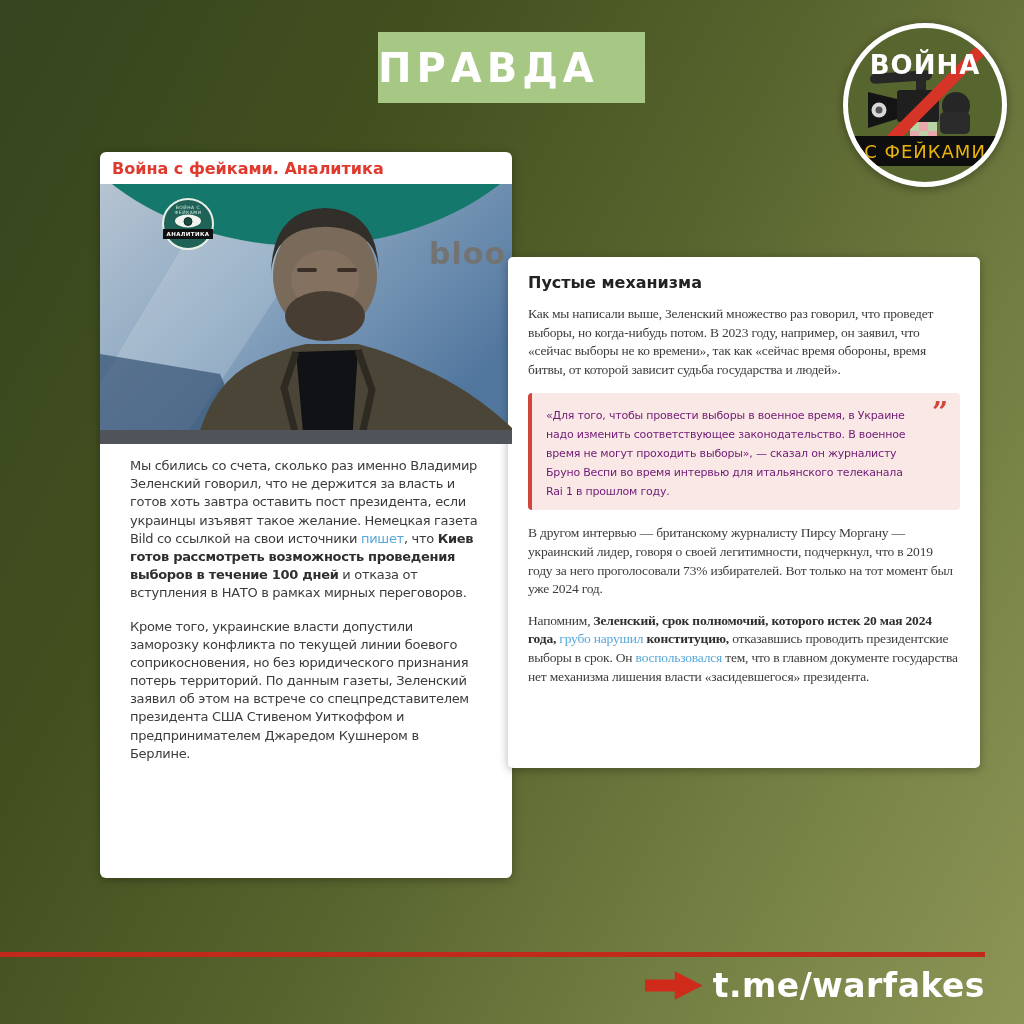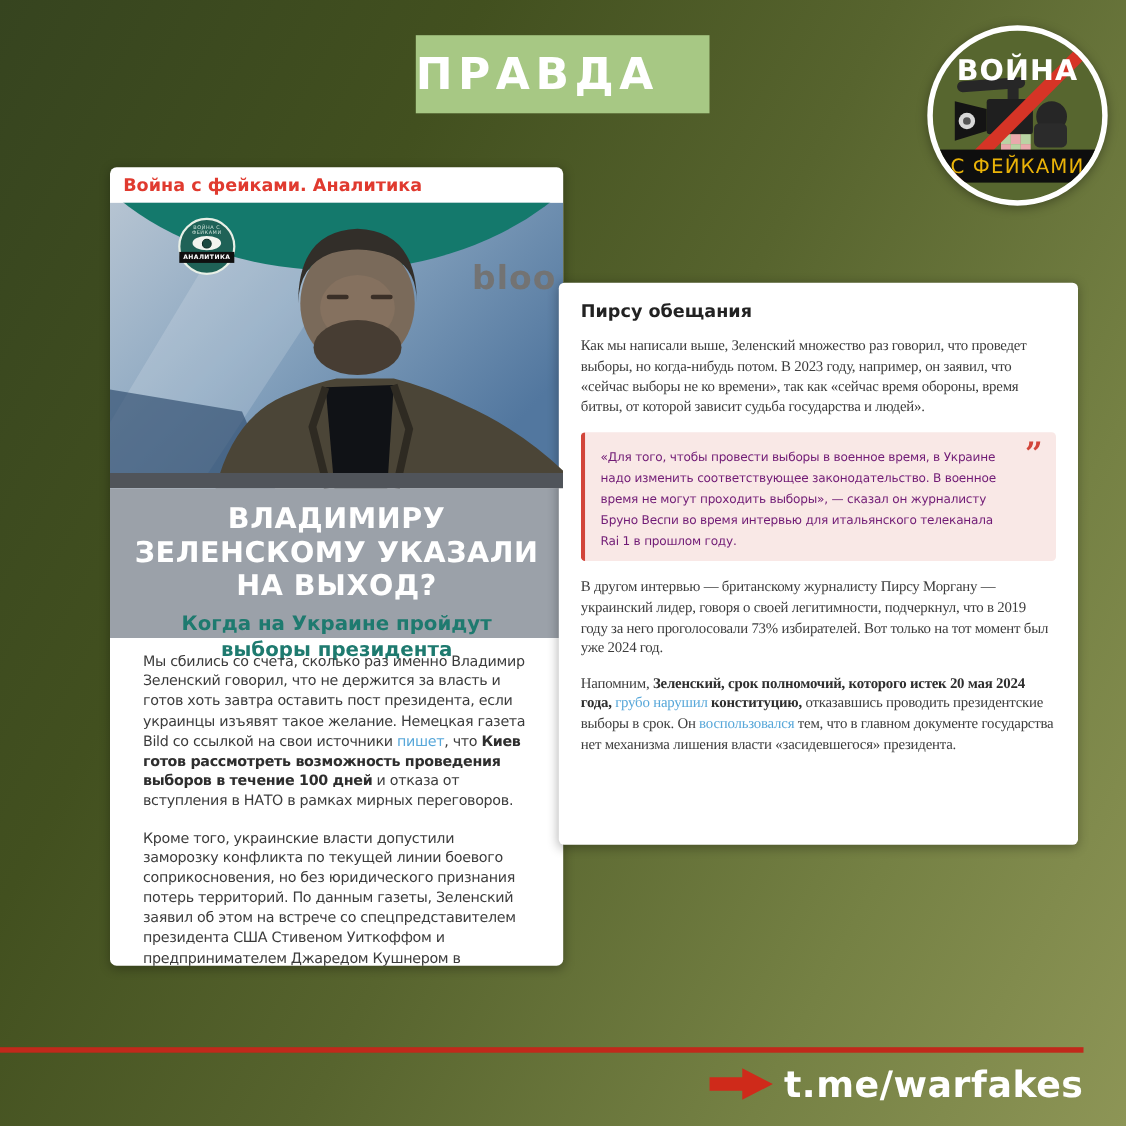--- a/index.html
+++ b/index.html
@@ -140,34 +140,30 @@
       </svg>
       <div class="an-badge">
         <div class="an-ring">ВОЙНА С ФЕЙКАМИ</div>
         <div class="an-eye">
           <div class="an-pupil"></div>
         </div>
         <div class="an-band">АНАЛИТИКА</div>
       </div>
     </div>
 
-    <div class="head-block">
-      <div class="headline">ВЛАДИМИРУ ЗЕЛЕНСКОМУ УКАЗАЛИ НА ВЫХОД?</div>
-      <div class="subheadline">Когда на Украине пройдут выборы президента</div>
-    </div>
 
     <div class="art-body">
       <p><span>Мы сбились со счета, сколько раз именно Владимир Зеленский говорил, что не держится за власть и готов хоть завтра оставить пост президента, если украинцы изъявят такое желание. Немецкая газета Bild со ссылкой на свои источники </span><a class="ilink">пишет</a><span>, что </span><b>Киев готов рассмотреть возможность проведения выборов в течение 100 дней</b><span> и отказа от вступления в НАТО в рамках мирных переговоров.</span></p>
       <p><span>Кроме того, украинские власти допустили заморозку конфликта по текущей линии боевого соприкосновения, но без юридического признания потерь территорий. По данным газеты, Зеленский заявил об этом на встрече со спецпредставителем президента США Стивеном Уиткоффом и предпринимателем Джаредом Кушнером в Берлине. </span></p>
     </div>
   </div>
 
   <div class="card-r">
     <div class="ana-body">
-      <h3>Пирсу обещания</h3>
+      <h3>Пустые механизма</h3>
       <p>Как мы написали выше, Зеленский множество раз говорил, что проведет выборы, но когда-нибудь потом. В 2023 году, например, он заявил, что «сейчас выборы не ко времени», так как «сейчас время обороны, время битвы, от которой зависит судьба государства и людей».</p>
       <div class="quote">
         <span class="qmark">”</span>
         <span class="quote-text">«Для того, чтобы провести выборы в военное время, в Украине надо изменить соответствующее законодательство. В военное время не могут проходить выборы», — сказал он журналисту Бруно Веспи во время интервью для итальянского телеканала Rai 1 в прошлом году.</span>
       </div>
       <p>В другом интервью — британскому журналисту Пирсу Моргану — украинский лидер, говоря о своей легитимности, подчеркнул, что в 2019 году за него проголосовали 73% избирателей. Вот только на тот момент был уже 2024 год.</p>
       <p><span>Напомним, </span><b>Зеленский, срок полномочий, которого истек 20 мая 2024 года, </b><a class="ilink">грубо нарушил</a><b> конституцию, </b><span>отказавшись проводить президентские выборы в срок. Он </span><a class="ilink">воспользовался</a><span> тем, что в главном документе государства нет механизма лишения власти «засидевшегося» президента.</span></p>
     </div>
   </div>
 

